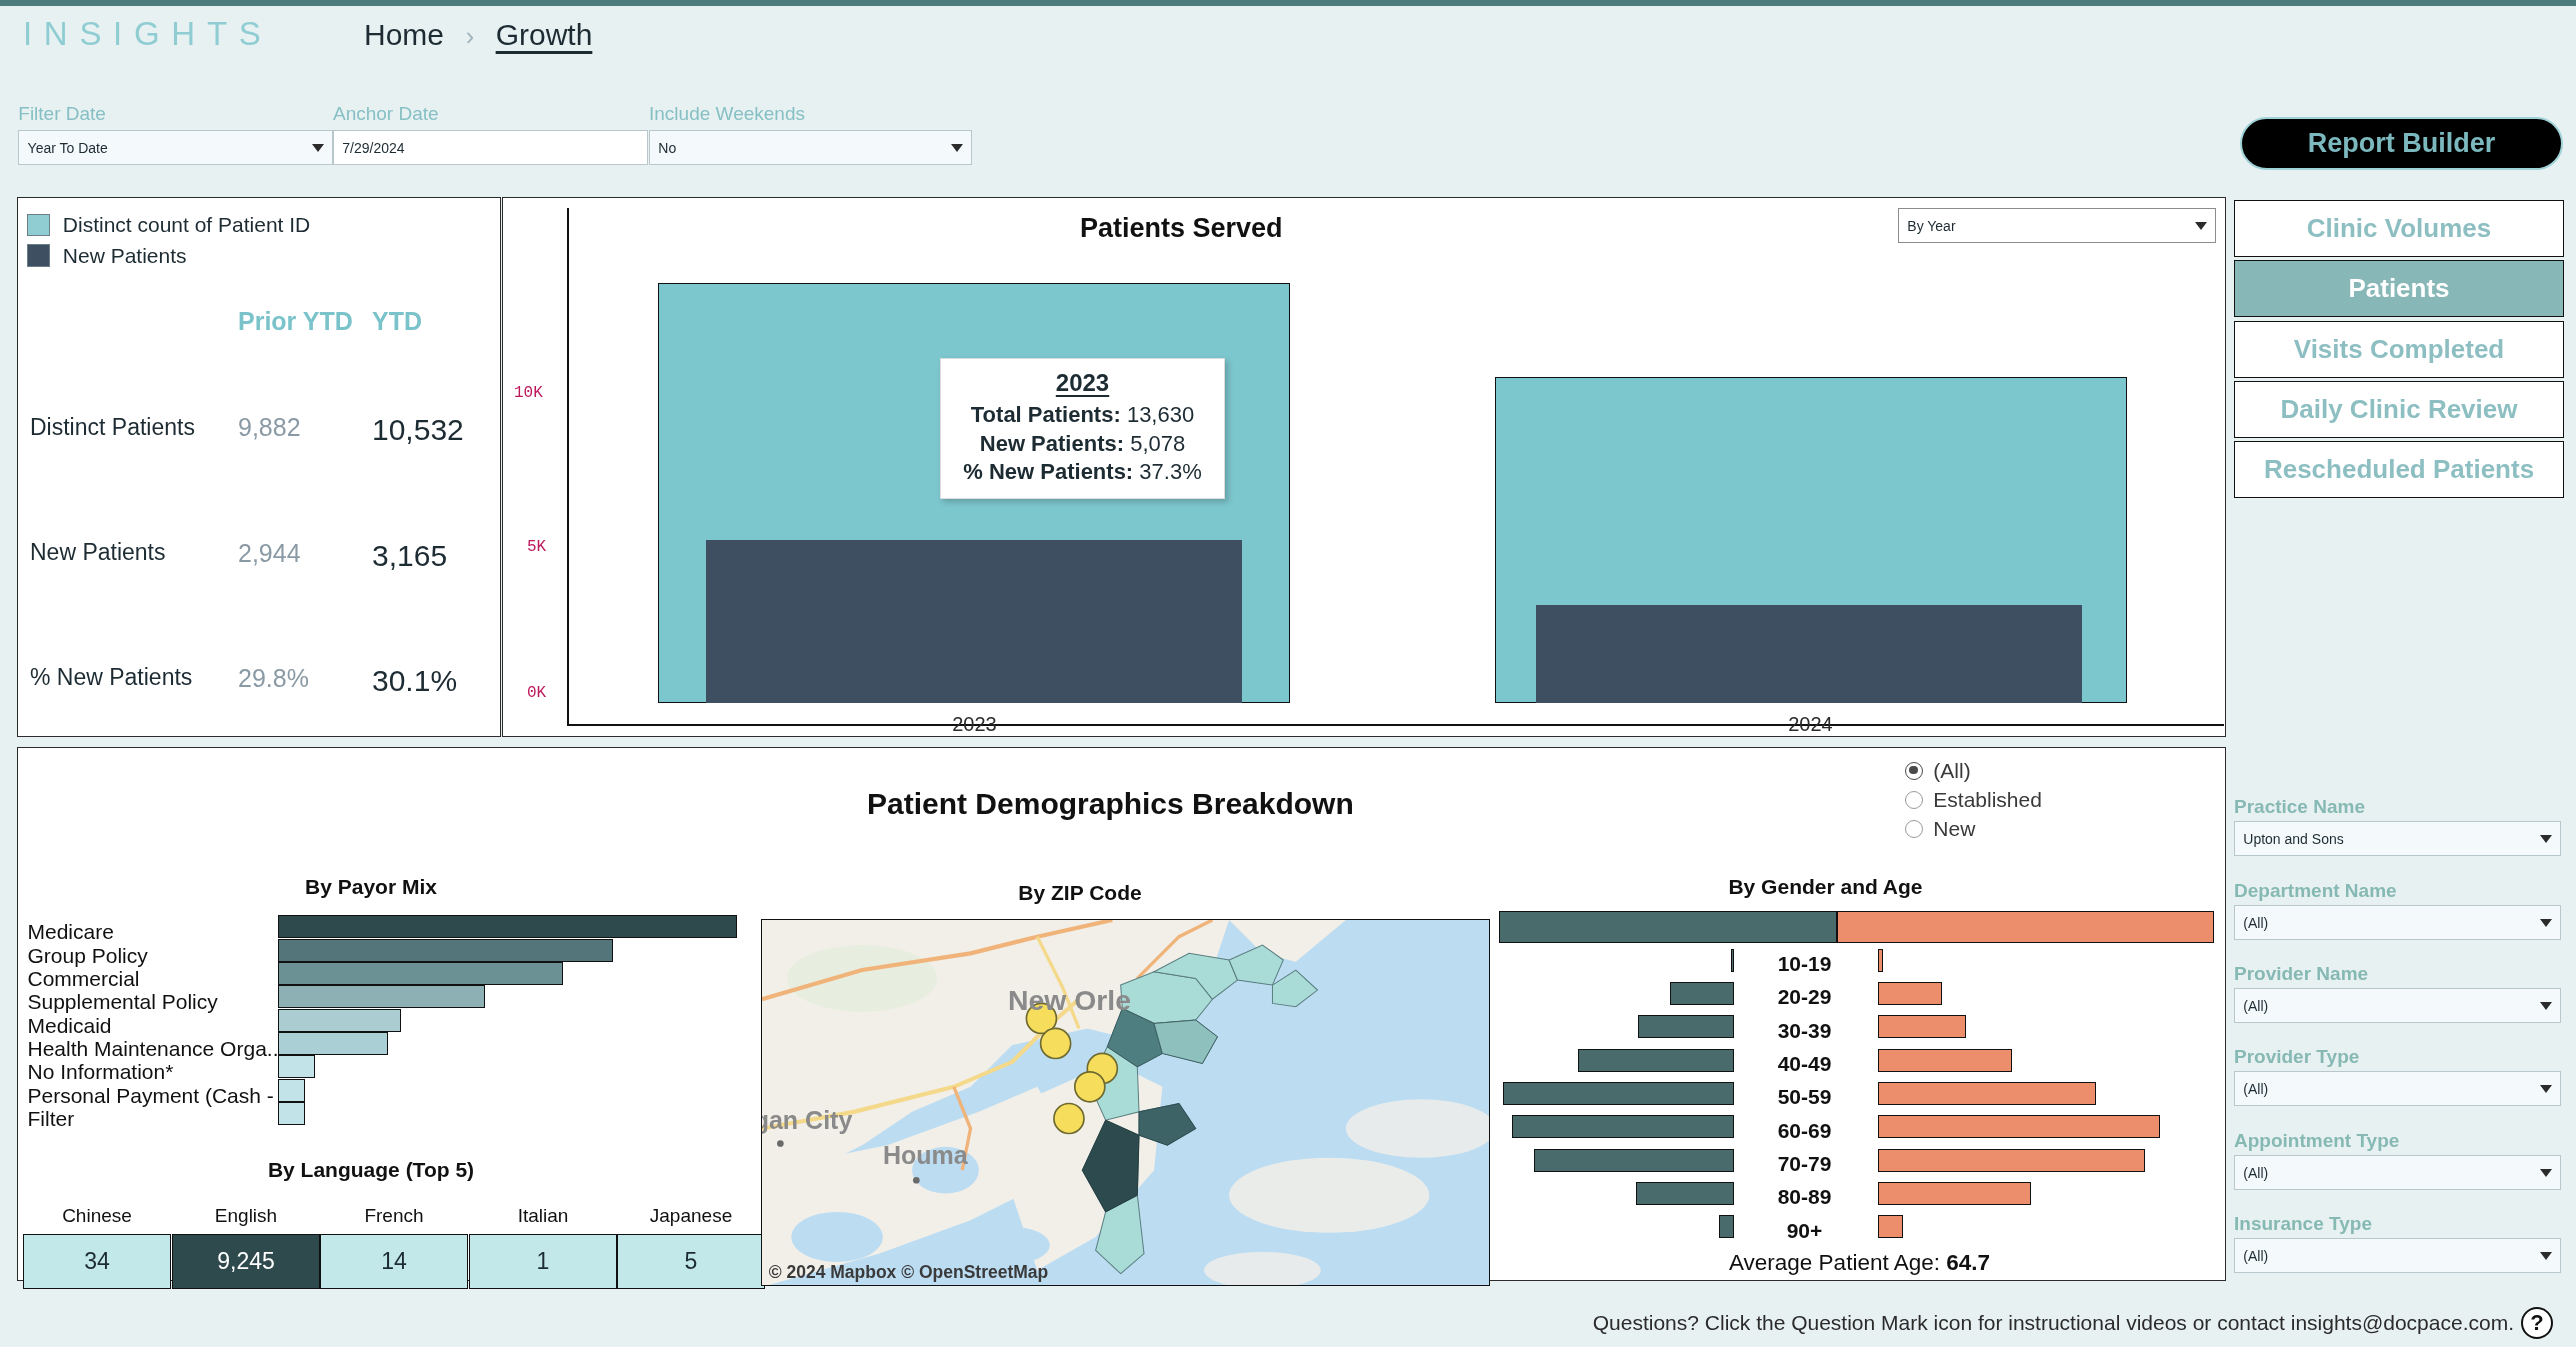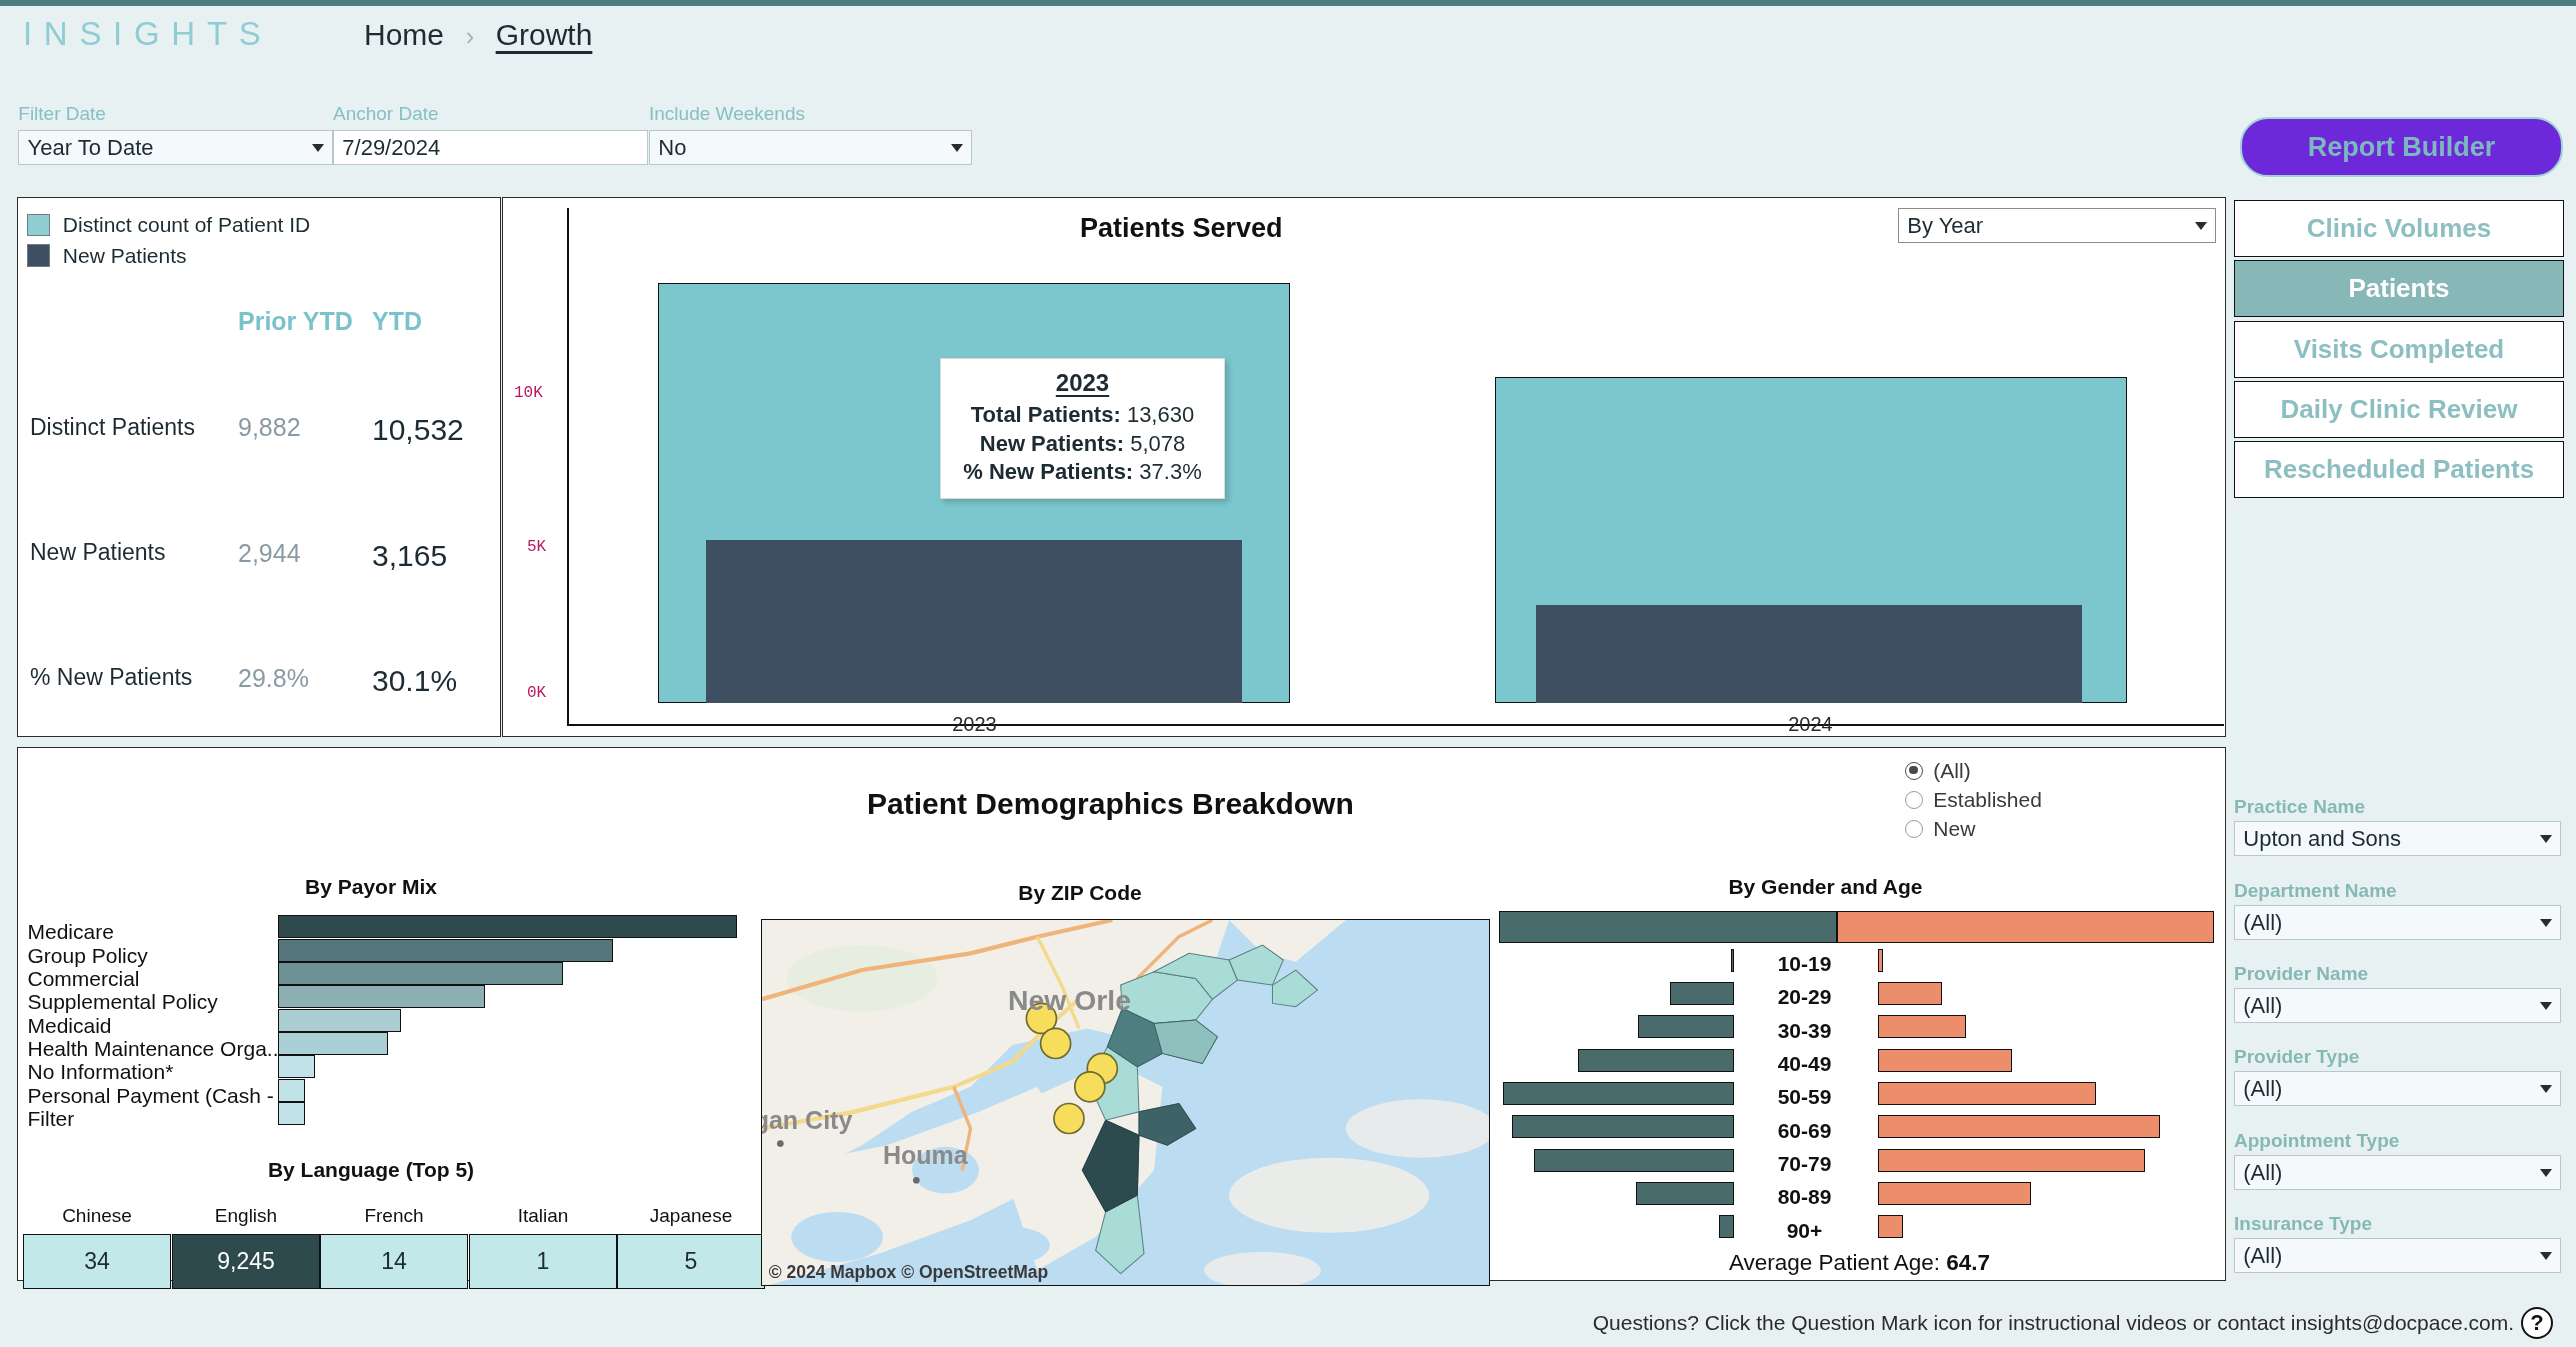--- a/index.html
+++ b/index.html
@@ -17,29 +17,29 @@
            color:#8fcdd3; font-weight:300; }
   .crumbs { position:absolute; left:364px; top:18.3px; font-size:30px; color:#1d2b33; }
   .crumbs .sep { color:#9fb4bc; margin:0 13.3px; font-size:25px; }
   .crumbs .cur { text-decoration: underline; text-underline-offset:5.8px; }
 
   
   .flt { position:absolute; }
   .flt-label { font-size:19px; color:#86c0c4; margin-bottom:5px; }
   .sel { position:relative; background:#f4fafb; border:0.8px solid #b8c7cc;
          height:35px; display:flex; align-items:center; padding:0 28px 0 8.3px;
-         font-size:22px; color:#1d2b33; }
+         font-size:14px; color:#1d2b33; }
   .sel.white { background:#ffffff; }
   .sel .caret { position:absolute; right:8.3px; top:50%; transform:translateY(-50%);
        width:0;height:0;border-left:6.7px solid transparent;border-right:6.7px solid transparent;
        border-top:8.3px solid #2b2b2b; }
 
   
-  .rb { position:absolute; left:2240px; top:117px; width:323px; height:60px;
-        border:2.5px solid #9ed2d6; border-radius:28px; background:#6d28d9;
+  .rb { position:absolute; left:2240px; top:117px; width:323px; height:53px;
+        border:2.5px solid #9ed2d6; border-radius:28px; background:#000000;
         display:flex; align-items:center; justify-content:center;
         font-size:27px; color:#7cb9bf; font-weight:bold; }
   .navwrap { position:absolute; left:2234px; top:200px; width:330px; }
   .navbtn { height:57px; border:1.7px solid #111; background:#fff; margin-bottom:3.3px;
             display:flex; align-items:center; justify-content:center;
             font-size:26px; color:#8dbfc2; font-weight:bold; }
   .navbtn.active { background:#87b7b6; color:#fff; }
 
   
   .panel { position:absolute; background:#fff; border:0.8px solid #2b2b2b; }

